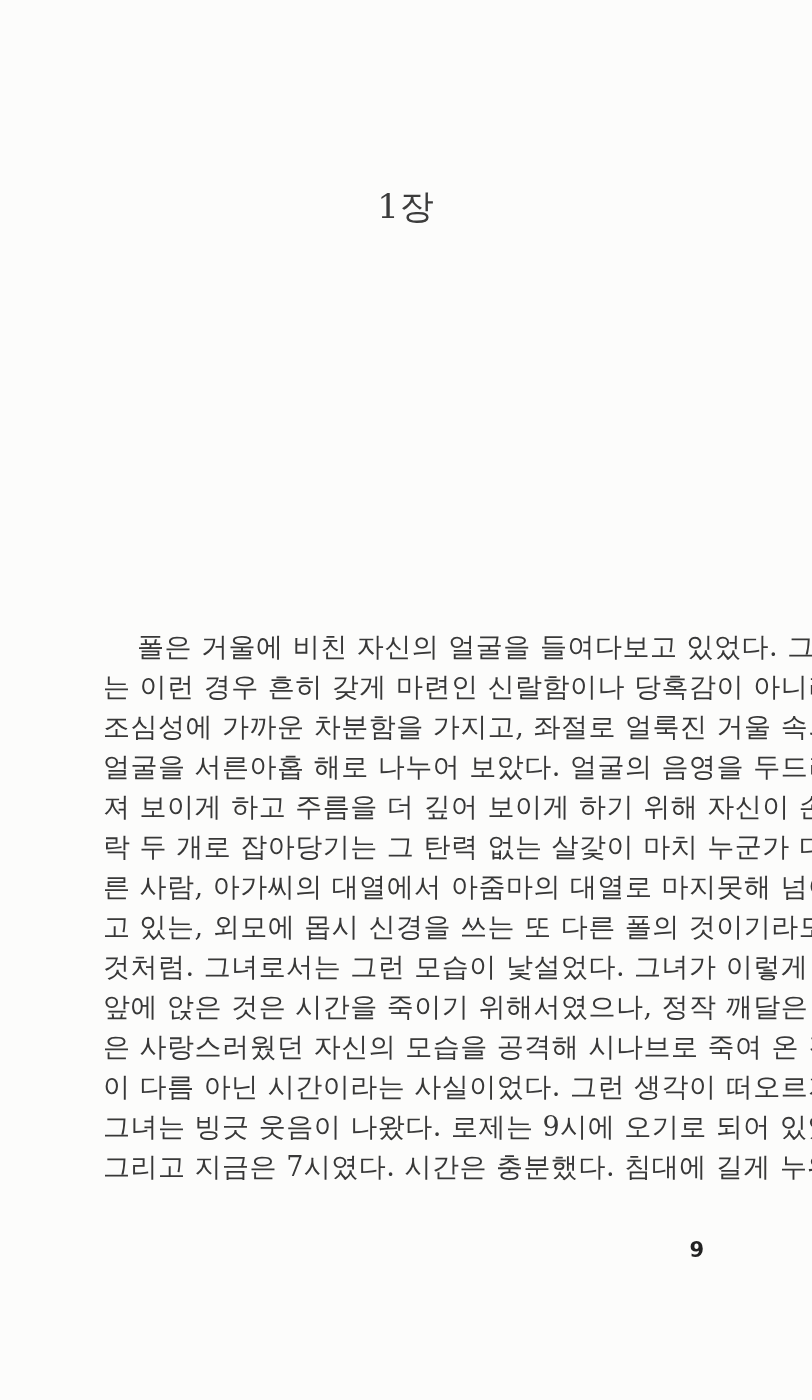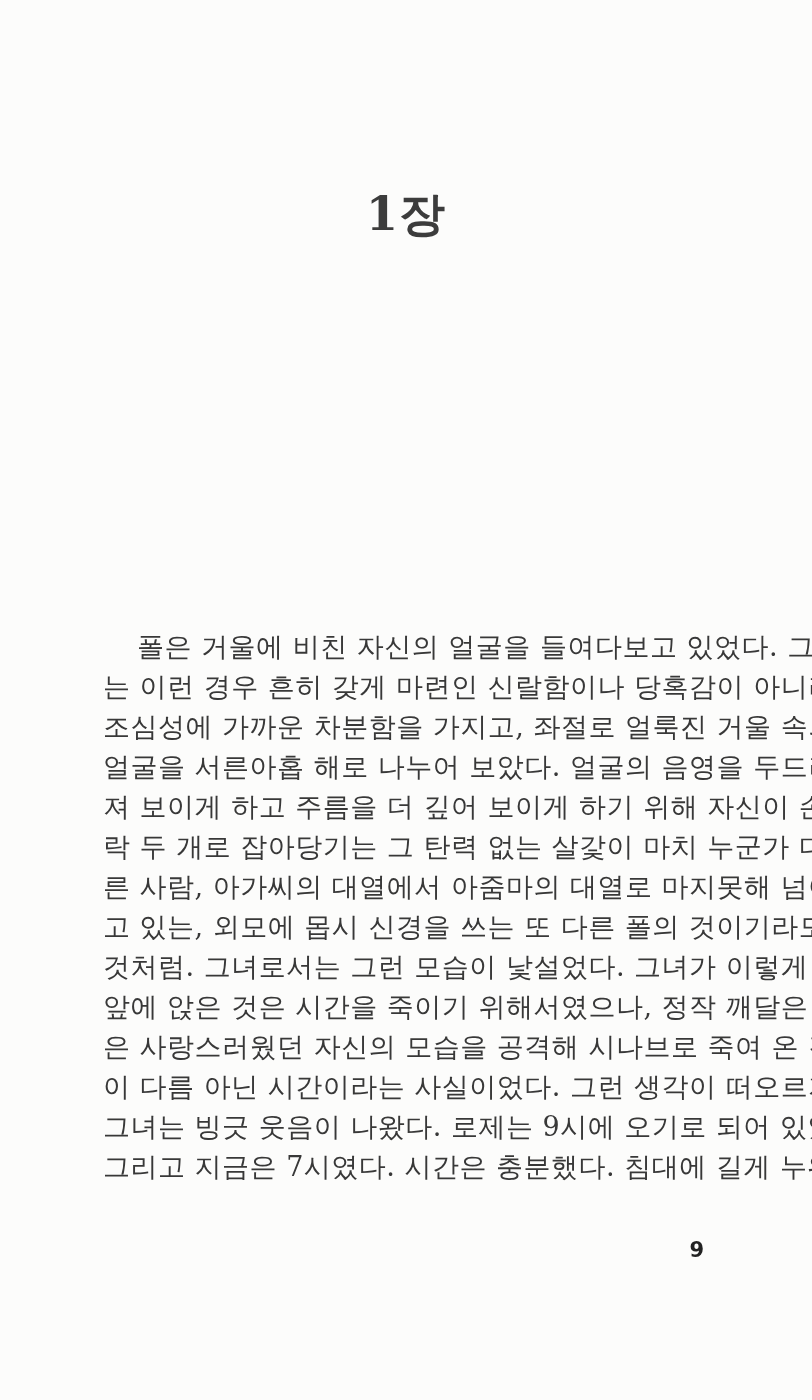--- a/index.html
+++ b/index.html
@@ -14,22 +14,22 @@
     background: #fcfcfb;
     overflow: hidden;
     font-family: "DejaVu Serif", "Liberation Serif", serif;
   }
   .chapter-heading {
     position: absolute;
     top: 184px;
     left: 0;
     width: 100%;
     text-align: center;
-    font-size: 46px;
-    font-weight: 700;
+    font-size: 34px;
+    font-weight: 400;
     letter-spacing: 1px;
     color: #3c3c3c;
   }
   .body-text {
     position: absolute;
     left: 103px;
     top: 627px;
     width: 609px;
     color: #383838;
     font-size: 27px;

